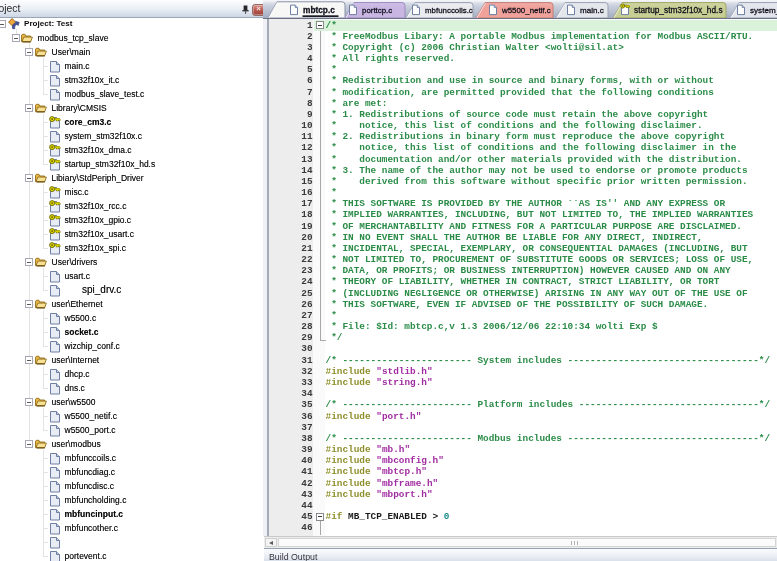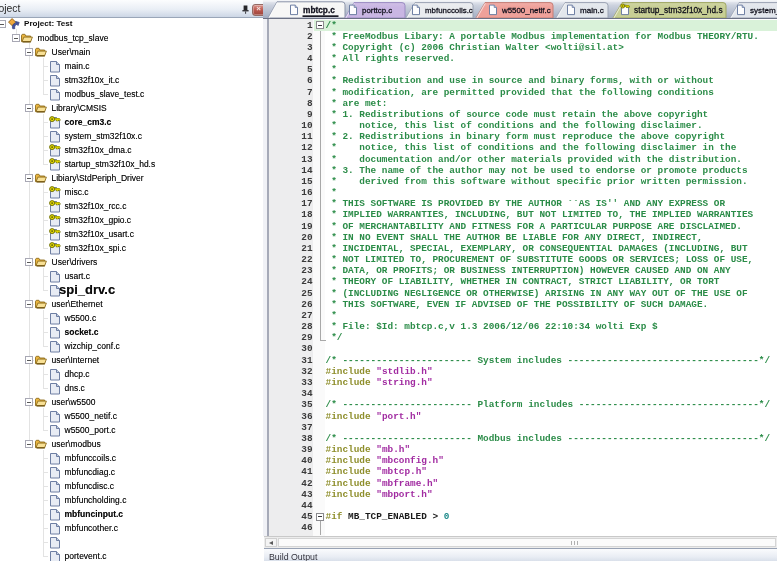--- a/index.html
+++ b/index.html
@@ -232,21 +232,21 @@
         <div style="position:absolute;left:51.5px;top:255.0px;height:14px;line-height:14px;font-size:8.5px;font-weight:400;color:#0c0c0c;text-shadow:0 0 0.4px rgba(0,0,0,0.55);white-space:nowrap">User\drivers</div>
         <svg style="position:absolute;left:48.5px;top:270.0px" width="12" height="13" viewBox="0 0 12 13">
 <path d="M1.5 1.5 L7.5 1.5 L10.5 4.5 L10.5 12 L1.5 12 Z" fill="#e8ecf4" stroke="#6e7fa3" stroke-width="1"></path>
 <path d="M7.5 1.5 L7.5 4.5 L10.5 4.5" fill="#c3cde0" stroke="#6e7fa3" stroke-width="1"></path>
 </svg>
         <div style="position:absolute;left:64.5px;top:269.0px;height:14px;line-height:14px;font-size:8.5px;font-weight:400;color:#0c0c0c;text-shadow:0 0 0.4px rgba(0,0,0,0.55);white-space:nowrap">usart.c</div>
         <svg style="position:absolute;left:48.5px;top:284.0px" width="12" height="13" viewBox="0 0 12 13">
 <path d="M1.5 1.5 L7.5 1.5 L10.5 4.5 L10.5 12 L1.5 12 Z" fill="#e8ecf4" stroke="#6e7fa3" stroke-width="1"></path>
 <path d="M7.5 1.5 L7.5 4.5 L10.5 4.5" fill="#c3cde0" stroke="#6e7fa3" stroke-width="1"></path>
 </svg>
-        <div style="position:absolute;left:59px;top:283.0px;height:14px;line-height:14px;font-size:13px;font-weight:700;color:#0c0c0c;text-shadow:0 0 0.4px rgba(0,0,0,0.55);white-space:nowrap">spi_drv.c</div>
+        <div style="position:absolute;left:82px;top:283.0px;height:14px;line-height:14px;font-size:10px;font-weight:400;color:#0c0c0c;text-shadow:0 0 0.4px rgba(0,0,0,0.55);white-space:nowrap">spi_drv.c</div>
         <div style="position:absolute;left:25.0px;top:300.0px;width:8px;height:8px;background:#fff;border:1px solid #a8a8b4;box-sizing:border-box"></div>
         <div style="position:absolute;left:27.0px;top:303.5px;width:4px;height:1px;background:#585858"></div>
         <svg style="position:absolute;left:35px;top:299.2px" width="12" height="10" viewBox="0 0 12 10">
 <path d="M0.5 2.2 L0.5 8.6 L9.6 8.6 L9.6 3 L4.9 3 L3.9 1.3 L1.3 1.3 Z" fill="#e9b541" stroke="#8f6d1d" stroke-width="0.9"></path>
 <path d="M1.1 8.6 L2.9 4.1 L11.4 4.1 L9.7 8.6 Z" fill="#f8e095" stroke="#8f6d1d" stroke-width="0.9"></path>
 <path d="M1.6 8.95 L9.8 8.95" stroke="#6b500f" stroke-width="1.1"></path>
 </svg>
         <div style="position:absolute;left:51.5px;top:297.0px;height:14px;line-height:14px;font-size:8.5px;font-weight:400;color:#0c0c0c;text-shadow:0 0 0.4px rgba(0,0,0,0.55);white-space:nowrap">user\Ethernet</div>
         <svg style="position:absolute;left:48.5px;top:312.0px" width="12" height="13" viewBox="0 0 12 13">
 <path d="M1.5 1.5 L7.5 1.5 L10.5 4.5 L10.5 12 L1.5 12 Z" fill="#e8ecf4" stroke="#6e7fa3" stroke-width="1"></path>
@@ -486,21 +486,21 @@
 38
 39
 40
 41
 42
 43
 44
 45
 46</pre>
   <pre style="position:absolute;left:56.6px;top:0.5px;font-size:9.4px;line-height:11.17px;font-weight:700"><span style="color:#2b8c48">/*</span>
-<span style="color:#2b8c48"> * FreeModbus Libary: A portable Modbus implementation for Modbus THEORY/RTU.</span>
+<span style="color:#2b8c48"> * FreeModbus Libary: A portable Modbus implementation for Modbus ASCII/RTU.</span>
 <span style="color:#2b8c48"> * Copyright (c) 2006 Christian Walter &lt;wolti@sil.at&gt;</span>
 <span style="color:#2b8c48"> * All rights reserved.</span>
 <span style="color:#2b8c48"> *</span>
 <span style="color:#2b8c48"> * Redistribution and use in source and binary forms, with or without</span>
 <span style="color:#2b8c48"> * modification, are permitted provided that the following conditions</span>
 <span style="color:#2b8c48"> * are met:</span>
 <span style="color:#2b8c48"> * 1. Redistributions of source code must retain the above copyright</span>
 <span style="color:#2b8c48"> *    notice, this list of conditions and the following disclaimer.</span>
 <span style="color:#2b8c48"> * 2. Redistributions in binary form must reproduce the above copyright</span>
 <span style="color:#2b8c48"> *    notice, this list of conditions and the following disclaimer in the</span>

